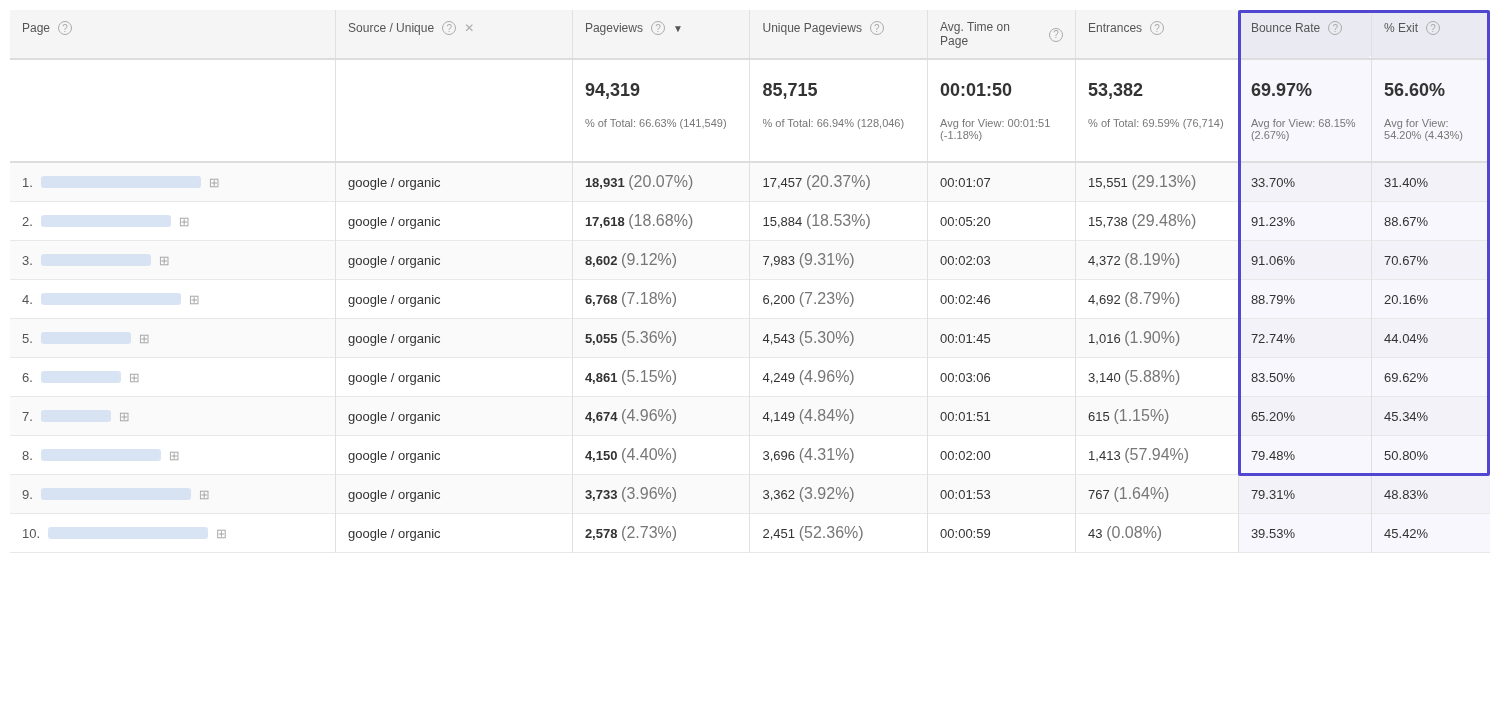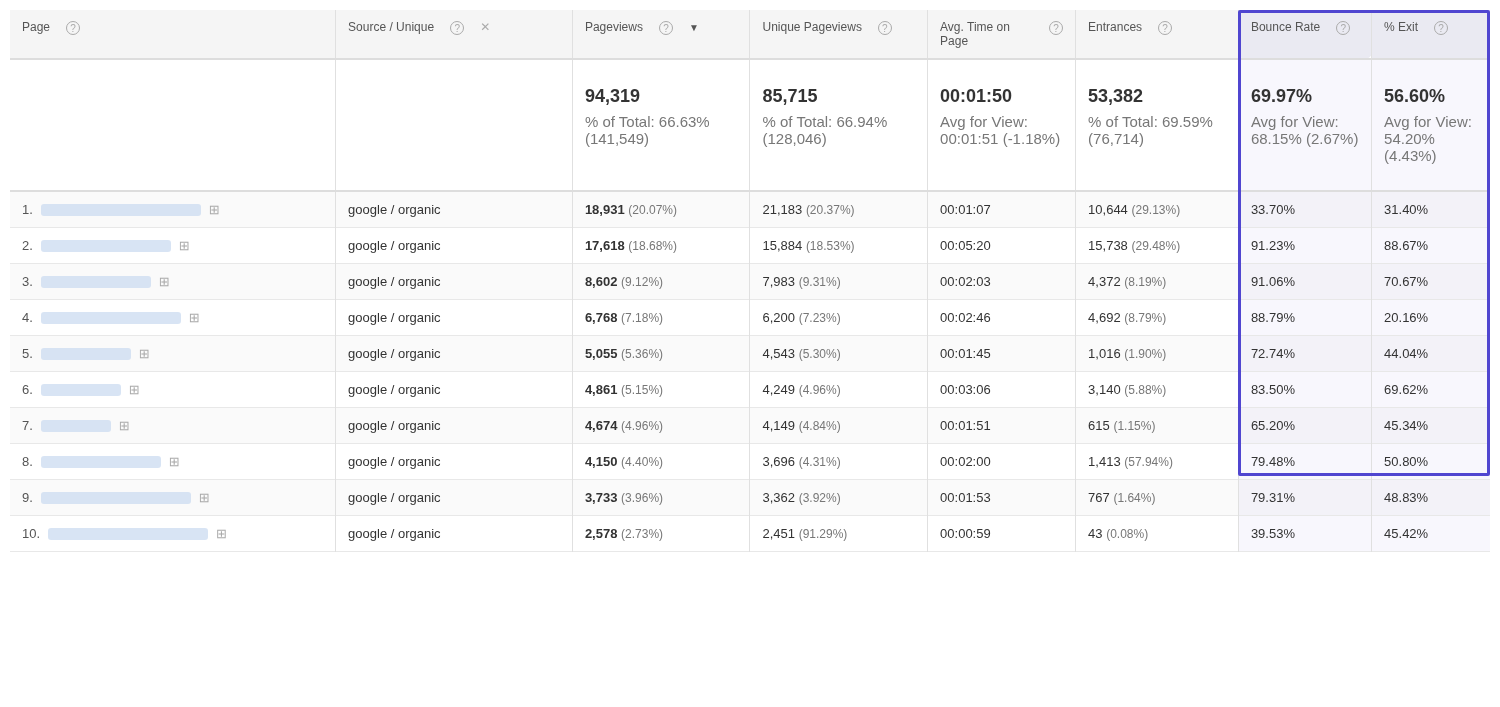--- a/index.html
+++ b/index.html
@@ -22,22 +22,22 @@
       text-align: left;
       font-weight: normal;
       color: #555;
       font-size: 12px;
       vertical-align: top;
       border-right: 1px solid #e0e0e0;
     }
     th:last-child { border-right: none; }
     .th-inner {
       display: flex;
-      align-items: flex-start;
-      gap: 16px;
+      align-items: center;
+      gap: 8px;
     }
     .help-icon {
       display: inline-flex;
       align-items: center;
       justify-content: center;
       width: 14px;
       height: 14px;
       border-radius: 50%;
       border: 1px solid #aaa;
       color: #aaa;
@@ -51,37 +51,37 @@
       font-size: 10px;
       margin-top: 2px;
     }
     .close-icon {
       color: #aaa;
       font-size: 12px;
       cursor: pointer;
     }
     
     .summary-row td {
-      padding: 26px 12px;
+      padding: 20px 12px;
       border-right: 1px solid #e0e0e0;
       border-bottom: 2px solid #ddd;
       vertical-align: top;
     }
     .summary-row td:last-child { border-right: none; }
     .summary-main {
       font-size: 18px;
       font-weight: bold;
       color: #333;
       display: block;
     }
     .summary-sub {
-      font-size: 15px;
+      font-size: 11px;
       color: #777;
       display: block;
-      margin-top: 6px;
+      margin-top: 16px;
     }
     
     tbody tr.data-row {
       border-bottom: 1px solid #e8e8e8;
     }
     tbody tr.data-row:nth-child(even) {
       background: #fafafa;
     }
     tbody tr.data-row td {
       padding: 10px 12px;
@@ -111,21 +111,21 @@
       cursor: pointer;
       flex-shrink: 0;
     }
     .metric-main {
       font-weight: bold;
       text-align: right;
     }
     .metric-pct {
       font-weight: normal;
       color: #777;
-      font-size: 12px;
+      font-size: 16px;
     }
     .col-highlighted {
       background: rgba(75, 60, 200, 0.04);
     }
     
     th.col-highlighted {
       background: rgba(75, 60, 200, 0.06);
     }
     
     .col-page { width: 22%; }
@@ -247,28 +247,28 @@
       </div>
     </td>
     <td>
       <span>google / organic</span>
     </td>
     <td>
       <span class="metric-main">18,931</span>
       <span class="metric-pct"> (20.07%)</span>
     </td>
     <td>
-      <span>21,183</span>
+      <span>17,457</span>
       <span class="metric-pct"> (20.37%)</span>
     </td>
     <td>
       <span>00:01:07</span>
     </td>
     <td>
-      <span>10,644</span>
+      <span>15,551</span>
       <span class="metric-pct"> (29.13%)</span>
     </td>
     <td class="col-highlighted">
       <span>33.70%</span>
     </td>
     <td class="col-highlighted">
       <span>31.40%</span>
     </td>
   </tr>
         <tr class="data-row">
@@ -545,21 +545,21 @@
     </td>
     <td>
       <span>google / organic</span>
     </td>
     <td>
       <span class="metric-main">2,578</span>
       <span class="metric-pct"> (2.73%)</span>
     </td>
     <td>
       <span>2,451</span>
-      <span class="metric-pct"> (91.29%)</span>
+      <span class="metric-pct"> (52.36%)</span>
     </td>
     <td>
       <span>00:00:59</span>
     </td>
     <td>
       <span>43</span>
       <span class="metric-pct"> (0.08%)</span>
     </td>
     <td class="col-highlighted">
       <span>39.53%</span>

